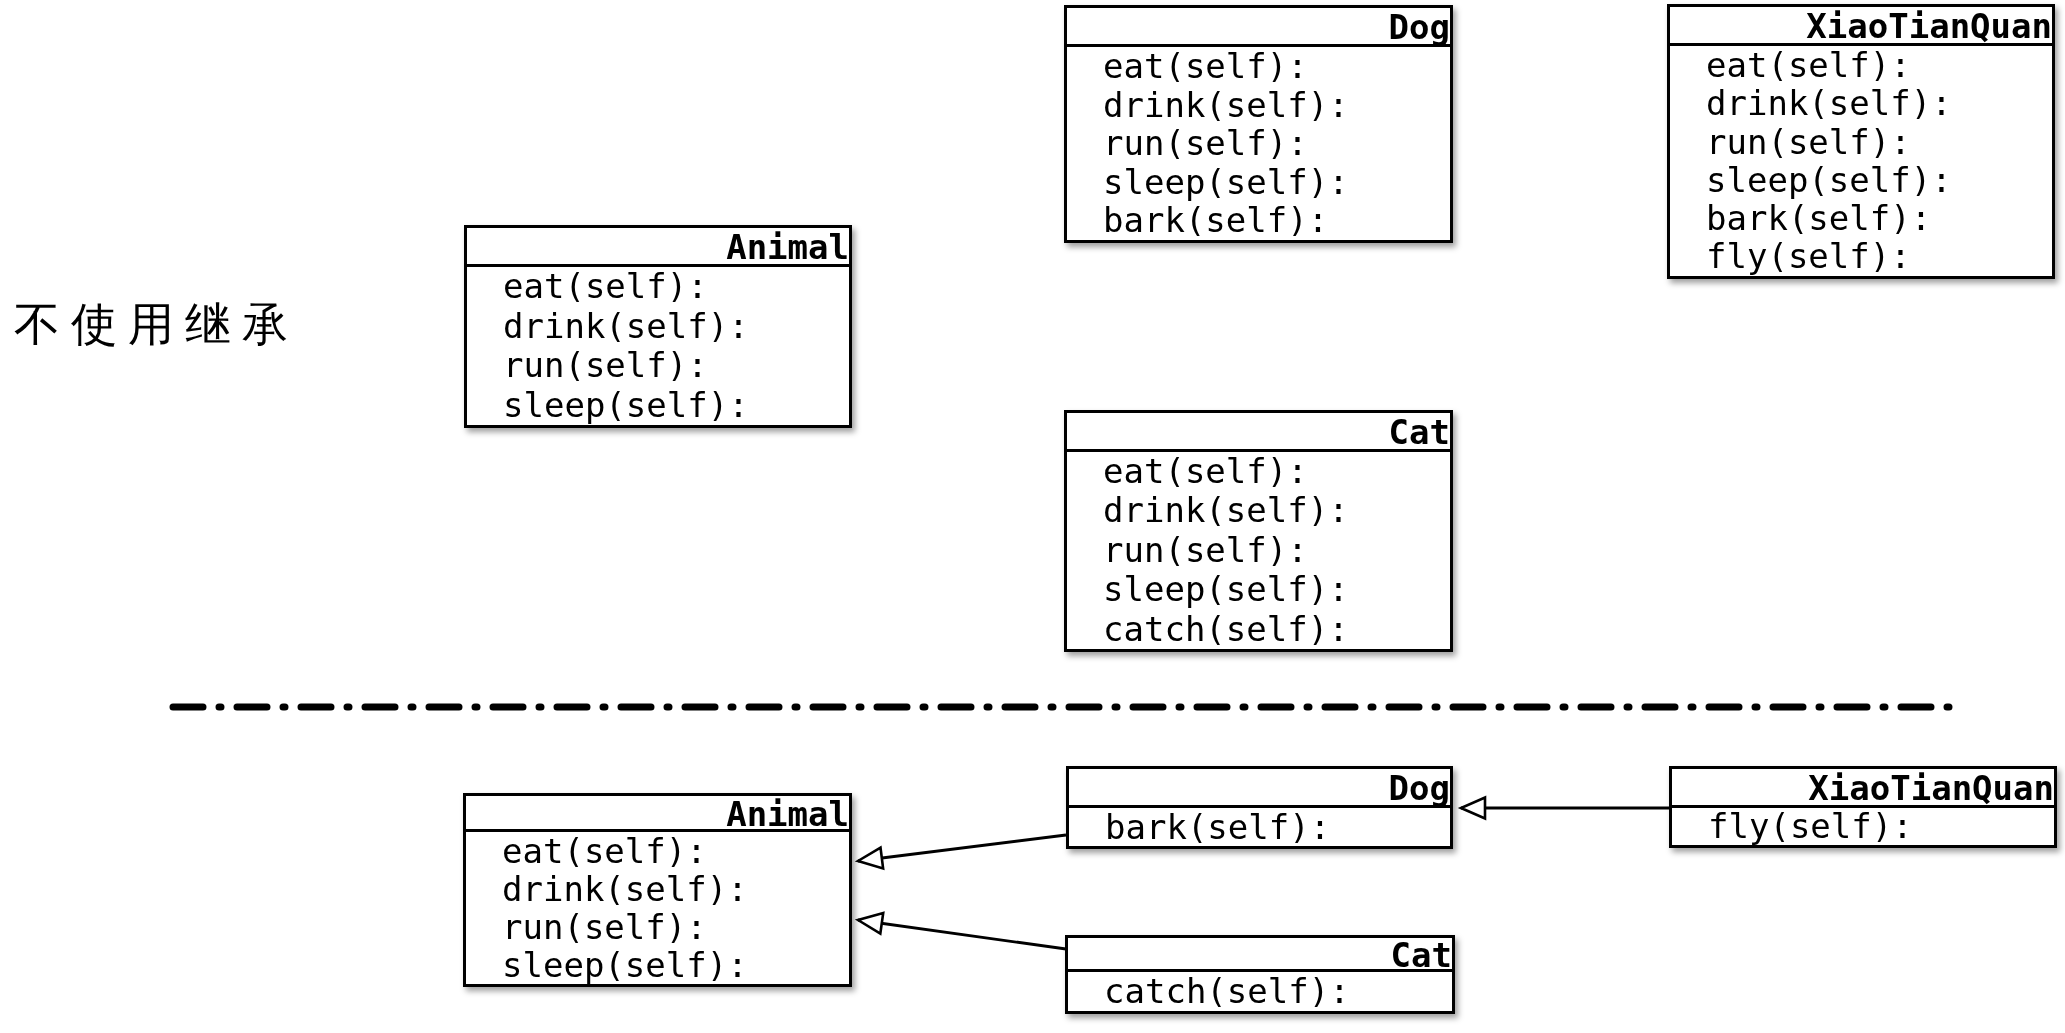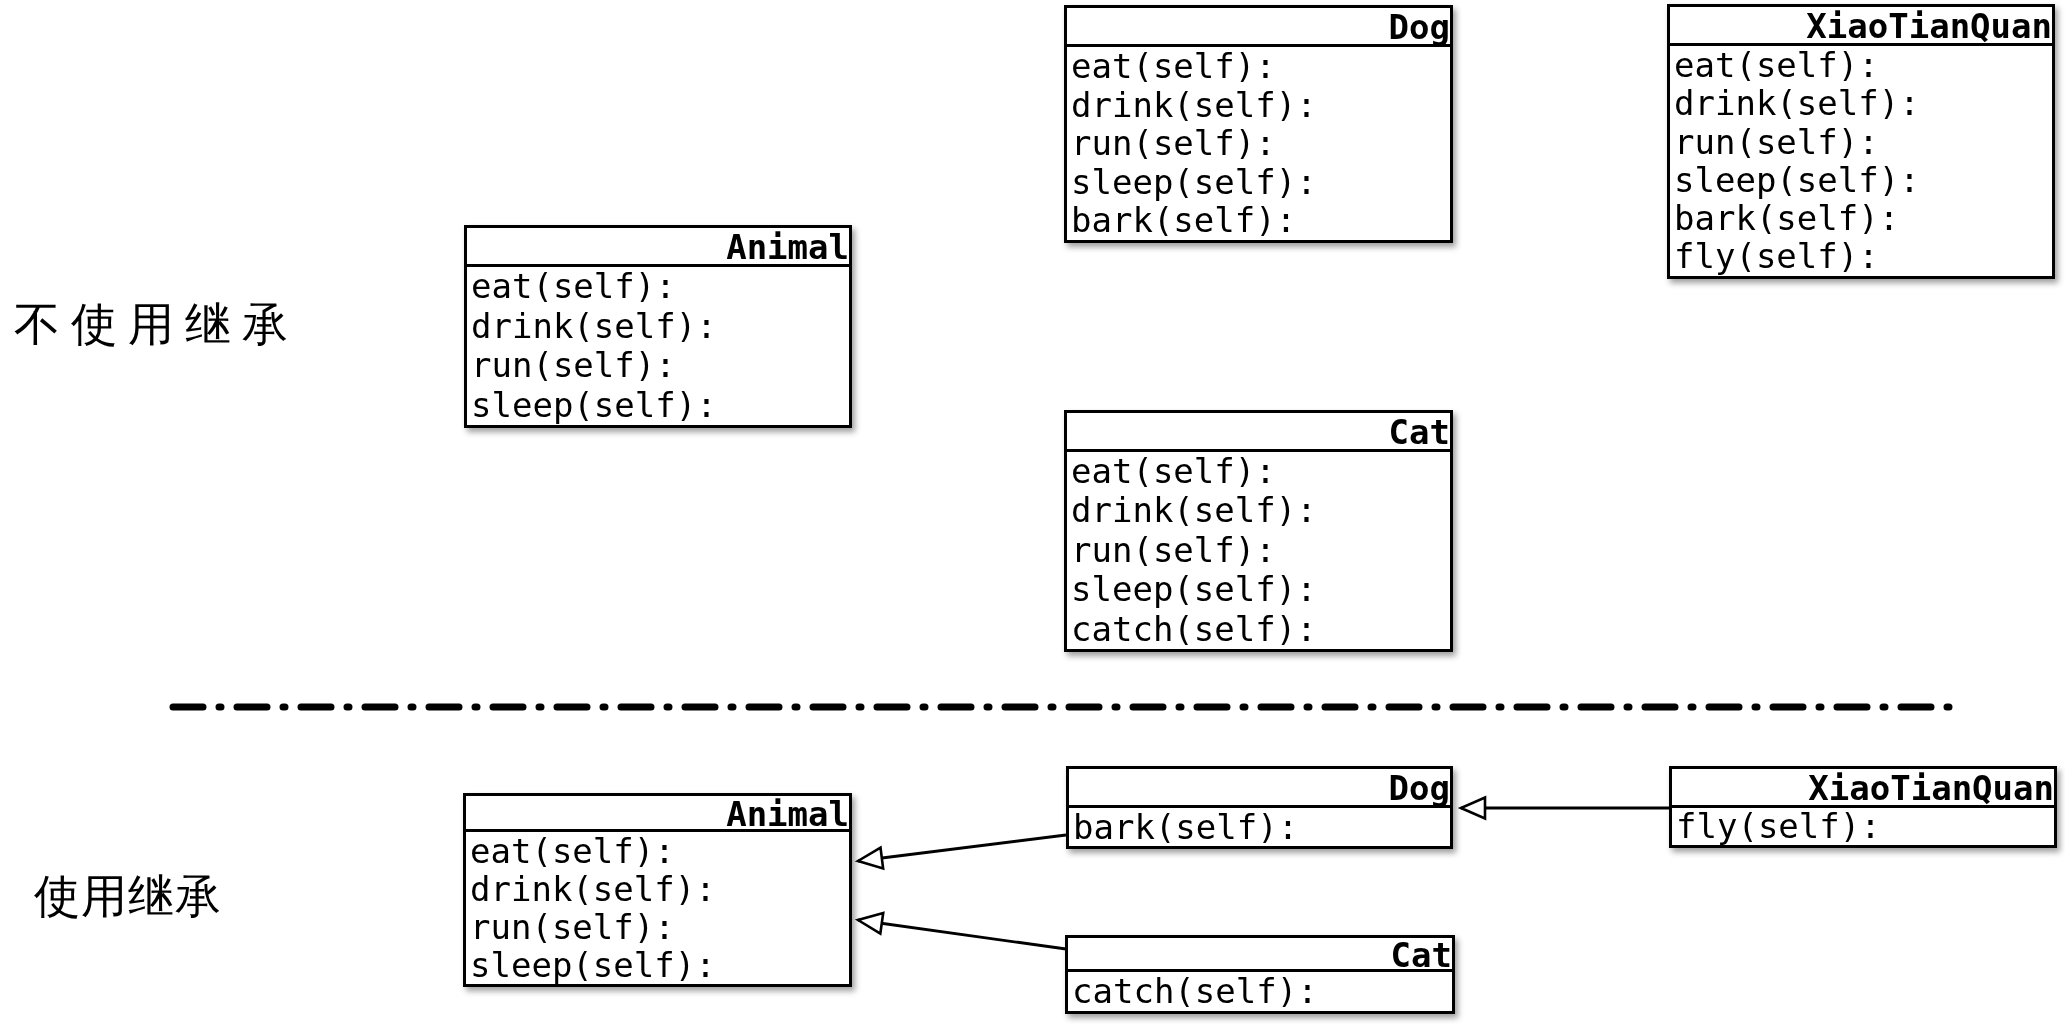--- a/index.html
+++ b/index.html
@@ -28,21 +28,21 @@
     height:39px;
     line-height:39px;
     border-bottom:3px solid var(--ink);
     text-align:right;
     font-weight:bold;
     font-size:34px;
     color:var(--ink);
     white-space:nowrap;
     overflow:visible;
   }
-  .uml-methods{color:var(--ink);}
+  .uml-methods{color:var(--ink);margin-left:32px;}
   .uml-method{
     font-size:34px;
     line-height:39.5px;
     padding-left:4px;
     white-space:nowrap;
     color:var(--ink);
   }
   
   #animal-top {left:464px; top:225px; width:388px;}
   #dog-top    {left:1064px; top:5px;  width:389px;}
@@ -82,21 +82,20 @@
     pointer-events:none;
     z-index:5;
   }
 </style>
 </head>
 <body>
 
 <div class="canvas">
 
   <div class="section-label" id="label-no-inheritance">不使用继承</div>
-  <div class="section-label" id="label-inheritance">使用继承</div>
 
   <div class="uml-box" id="animal-top">
     <div class="uml-title">Animal</div>
     <div class="uml-methods">
         <div class="uml-method">eat(self):</div>
         <div class="uml-method">drink(self):</div>
         <div class="uml-method">run(self):</div>
         <div class="uml-method">sleep(self):</div>
       </div>
   </div>

